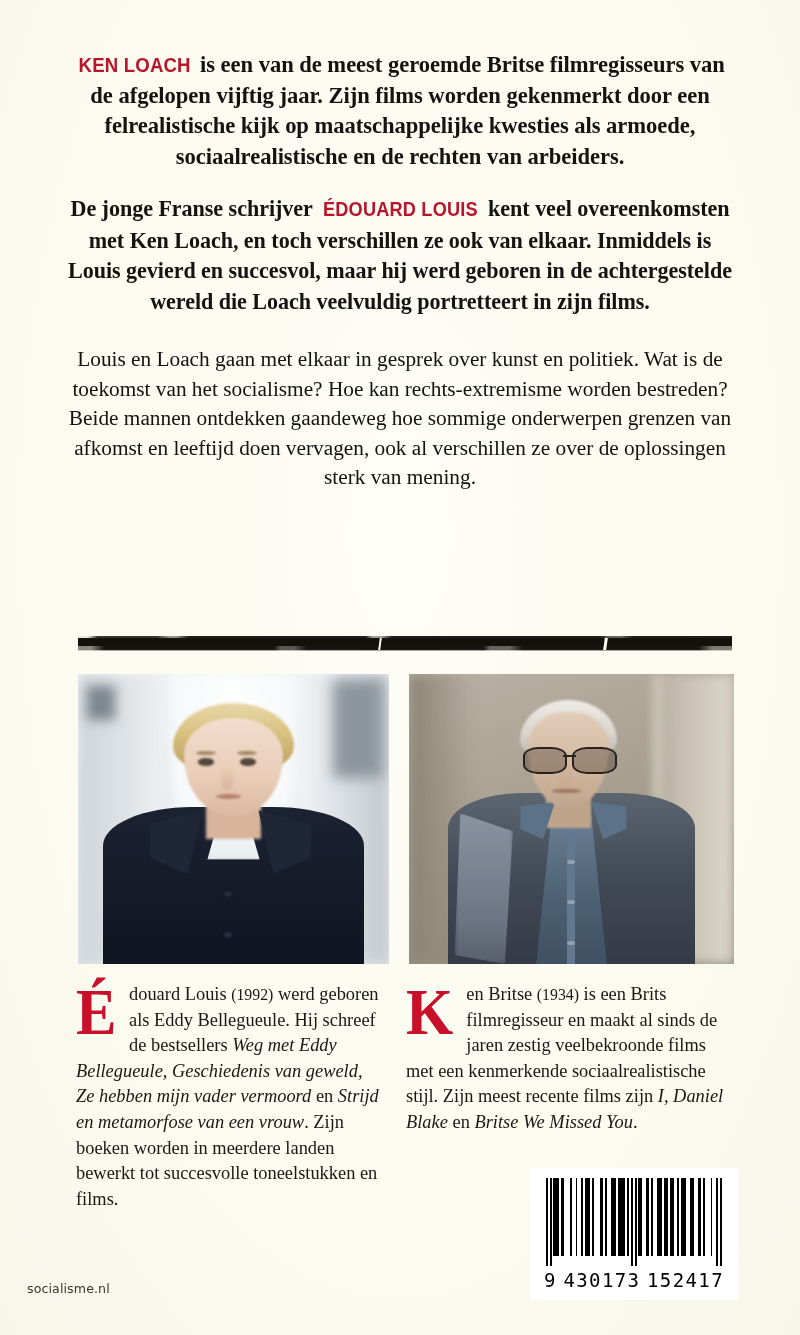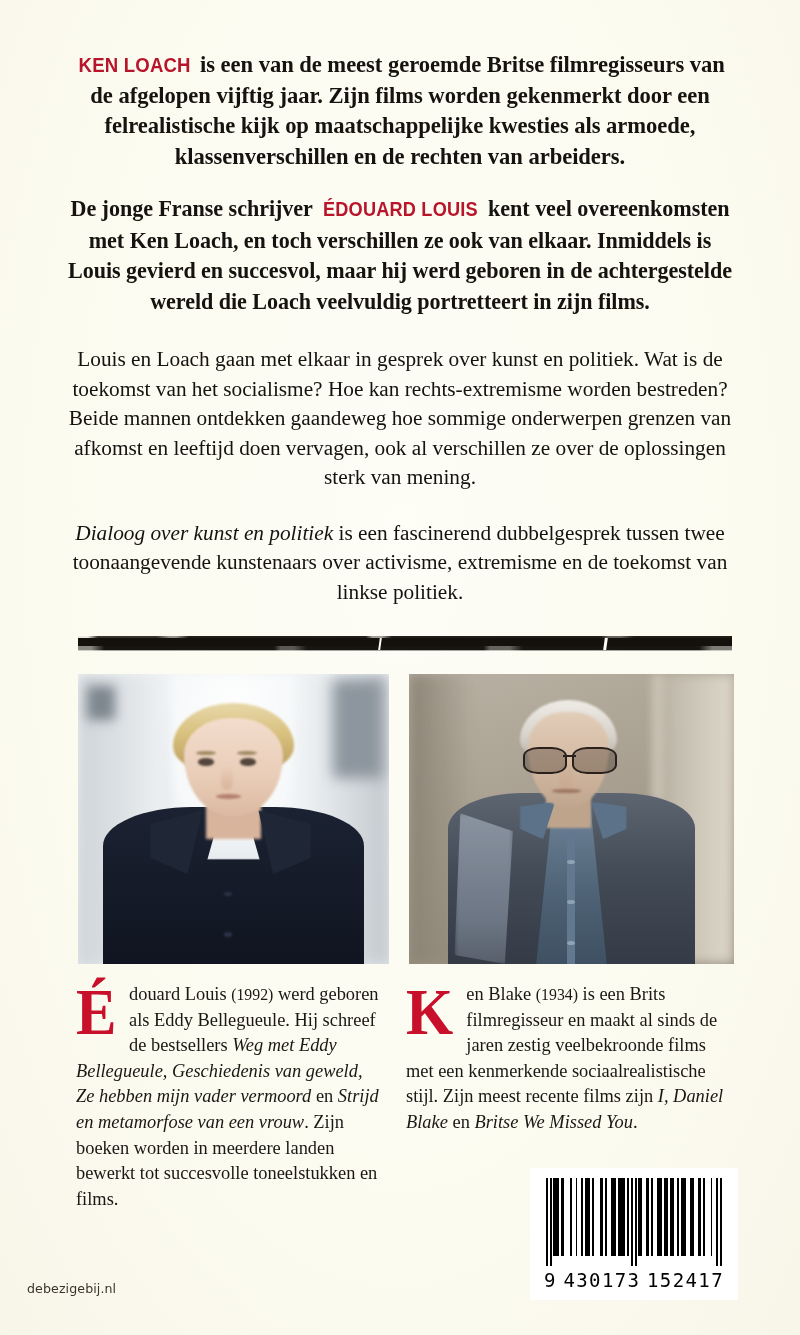--- a/index.html
+++ b/index.html
@@ -410,32 +410,29 @@
   }
 </style>
 </head>
 <body>
 
 <div class="page">
 
   <div class="blurb">
 
     <p class="para p1">
-      <span class="name-red">KEN LOACH</span><span> is een van de meest geroemde Britse filmregisseurs van de afgelopen vijftig jaar. Zijn films worden gekenmerkt door een felrealistische kijk op maatschappelijke kwesties als armoede, klassenverschillen en de rechten van arbeiders.</span>
+      <span class="name-red">KEN LOACH</span><span> is een van de meest geroemde Britse filmregisseurs van de afgelopen vijftig jaar. Zijn films worden gekenmerkt door een felrealistische kijk op maatschappelijke kwesties als armoede, sociaalrealistische en de rechten van arbeiders.</span>
     </p>
 
     <p class="para p2">
       <span>De jonge Franse schrijver </span><span class="name-red">ÉDOUARD LOUIS</span><span> kent veel overeenkomsten met Ken Loach, en toch verschillen ze ook van elkaar. Inmiddels is Louis gevierd en succesvol, maar hij werd geboren in de achtergestelde wereld die Loach veelvuldig portretteert in zijn films.</span>
     </p>
 
     <p class="para p3">Louis en Loach gaan met elkaar in gesprek over kunst en politiek. Wat is de toekomst van het socialisme? Hoe kan rechts-extremisme worden bestreden? Beide mannen ontdekken gaandeweg hoe sommige onderwerpen grenzen van afkomst en leeftijd doen vervagen, ook al verschillen ze over de oplossingen sterk van mening.</p>
 
-    <p class="para p4">
-      <span class="ital">Dialoog over kunst en politiek</span><span> is een fascinerend dubbelgesprek tussen twee toonaangevende kunstenaars over activisme, extremisme en de toekomst van linkse politiek.</span>
-    </p>
   </div>
 
   <div class="rule-wrap">
     <div class="rule-bar">
       <span class="rule-nick" style="left:80.5%"></span>
       <span class="rule-nick" style="left:46%;width:2px;"></span>
     </div>
   </div>
 
   <div class="photos">
@@ -489,21 +486,21 @@
     </div>
   </div>
 
   <div class="bios">
 
     <div class="bio left">
       <span class="dropcap">É</span><span>douard Louis </span><span class="yr">(1992)</span><span> werd geboren als Eddy Bellegueule. Hij schreef de bestsellers </span><span class="ital">Weg met Eddy Bellegueule, Geschiedenis van geweld, Ze hebben mijn vader vermoord</span><span> en </span><span class="ital">Strijd en metamorfose van een vrouw</span><span>. Zijn boeken worden in meerdere landen bewerkt tot succesvolle toneelstukken en films.</span>
     </div>
 
     <div class="bio right">
-      <span class="dropcap">K</span><span>en Blake </span><span class="yr">(1934)</span><span> is een Brits filmregisseur en maakt al sinds de jaren zestig veelbekroonde films met een kenmerkende sociaalrealistische stijl. Zijn meest recente films zijn </span><span class="ital">I, Daniel Blake</span><span> en </span><span class="ital">Britse We Missed You</span><span>.</span>
+      <span class="dropcap">K</span><span>en Britse </span><span class="yr">(1934)</span><span> is een Brits filmregisseur en maakt al sinds de jaren zestig veelbekroonde films met een kenmerkende sociaalrealistische stijl. Zijn meest recente films zijn </span><span class="ital">I, Daniel Blake</span><span> en </span><span class="ital">Britse We Missed You</span><span>.</span>
     </div>
   </div>
 
   <div class="barcode-box">
     <div class="bars" id="bars">
         <i style="width: 1.85263px;"></i>
         <i style="width: 1.85263px; background: transparent;"></i>
         <i style="width: 1.85263px;"></i>
         <i style="width: 1.85263px; background: transparent;"></i>
         <i class="short" style="width: 5.55789px;"></i>
@@ -562,15 +559,15 @@
         <i style="width: 1.85263px; background: transparent;"></i>
         <i style="width: 1.85263px;"></i>
       </div>
     <div class="barcode-digits">
       <span>9</span>
       <span>430173</span>
       <span>152417</span>
     </div>
   </div>
 
-  <div class="publisher">debezigebij.nl</div>
+  <div class="publisher">socialisme.nl</div>
 
 </div>
 
 </body></html>

